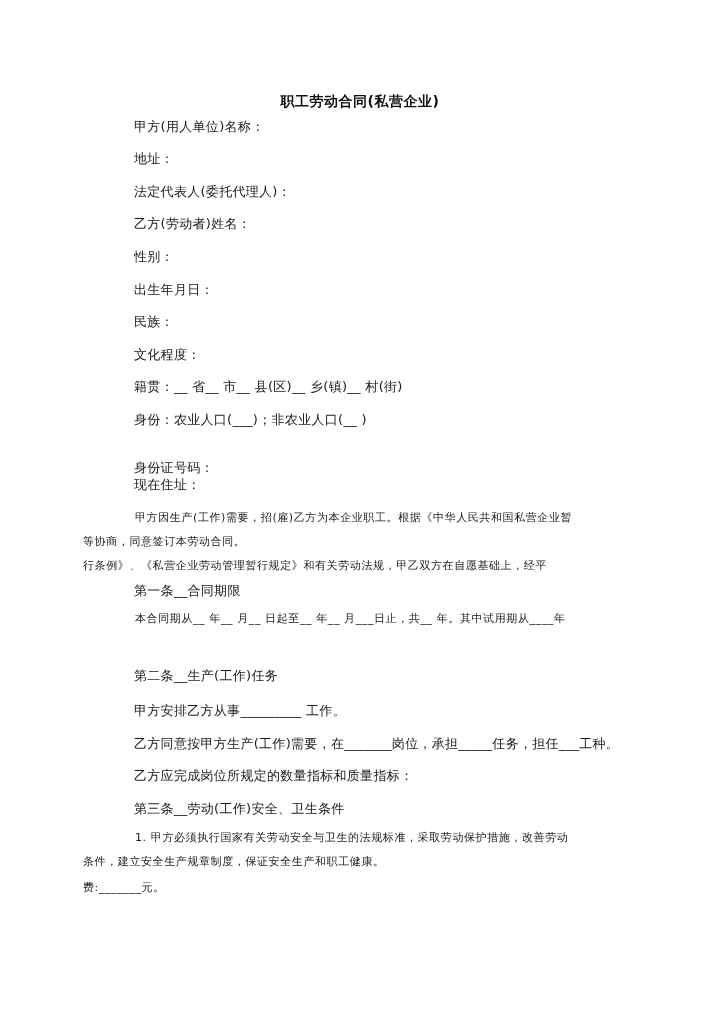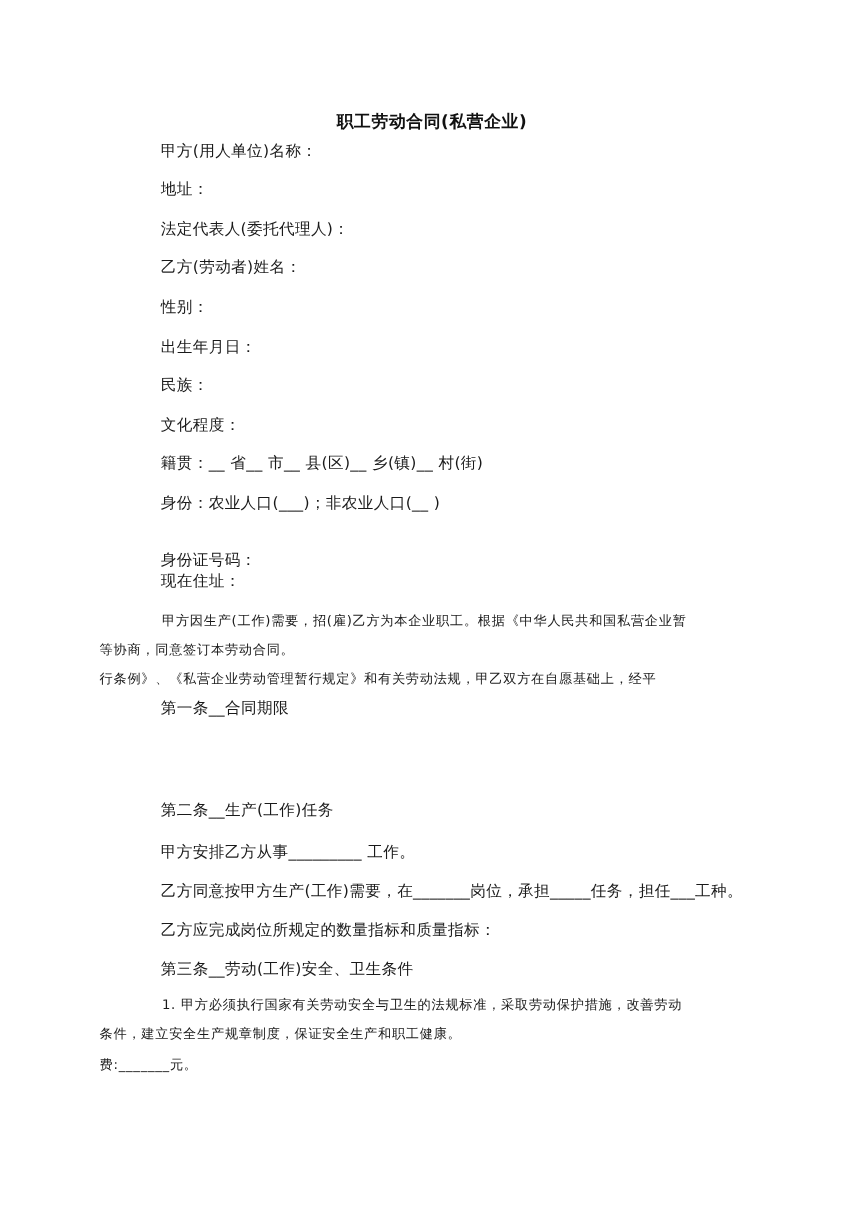--- a/index.html
+++ b/index.html
@@ -46,20 +46,21 @@
 
   <div class="para" style="top:506px">
     <span>甲方因生产(工作)需要，招(雇)乙方为本企业职工。根据《中华人民共和国私营企业暂</span>
     <span class="cont" style="margin-left:-26px">等协商，同意签订本劳动合同。</span>
     <span class="cont" style="margin-left:-26px">行条例》、《私营企业劳动管理暂行规定》和有关劳动法规，甲乙双方在自愿基础上，经平</span>
   </div>
 
   <div class="line" style="top:581px">第一条__合同期限</div>
 
   <div class="para" style="top:607px">
+    <span>本合同期从__ 年__ 月__ 日起至__ 年__ 月___日止，共__ 年。其中试用期从____年</span>
   </div>
 
   <div class="line" style="top:666px">第二条__生产(工作)任务</div>
   <div class="line" style="top:701px">甲方安排乙方从事_________ 工作。</div>
   <div class="line" style="top:734px">乙方同意按甲方生产(工作)需要，在_______岗位，承担_____任务，担任___工种。</div>
   <div class="line" style="top:766px">乙方应完成岗位所规定的数量指标和质量指标：</div>
 
   <div class="line" style="top:799px">第三条__劳动(工作)安全、卫生条件</div>
 
   <div class="para" style="top:826px">

